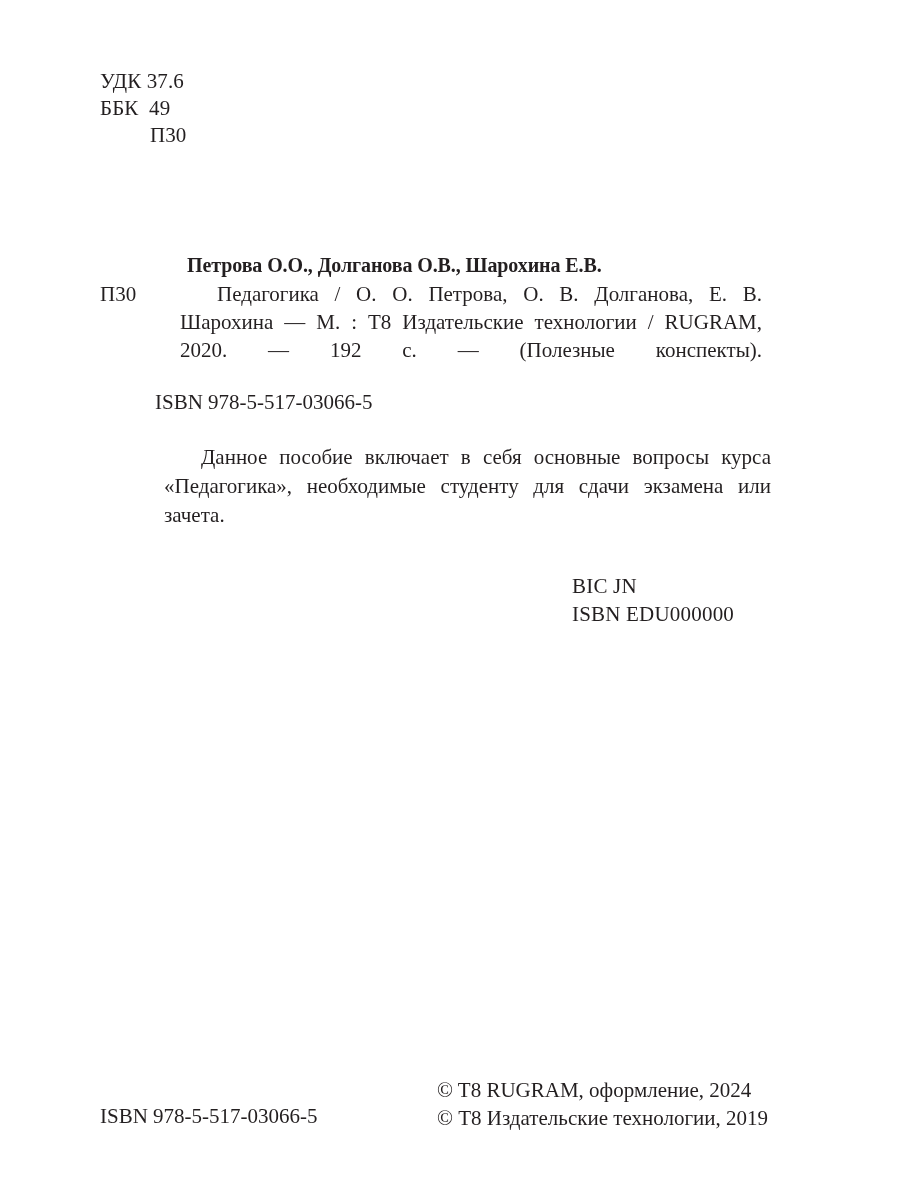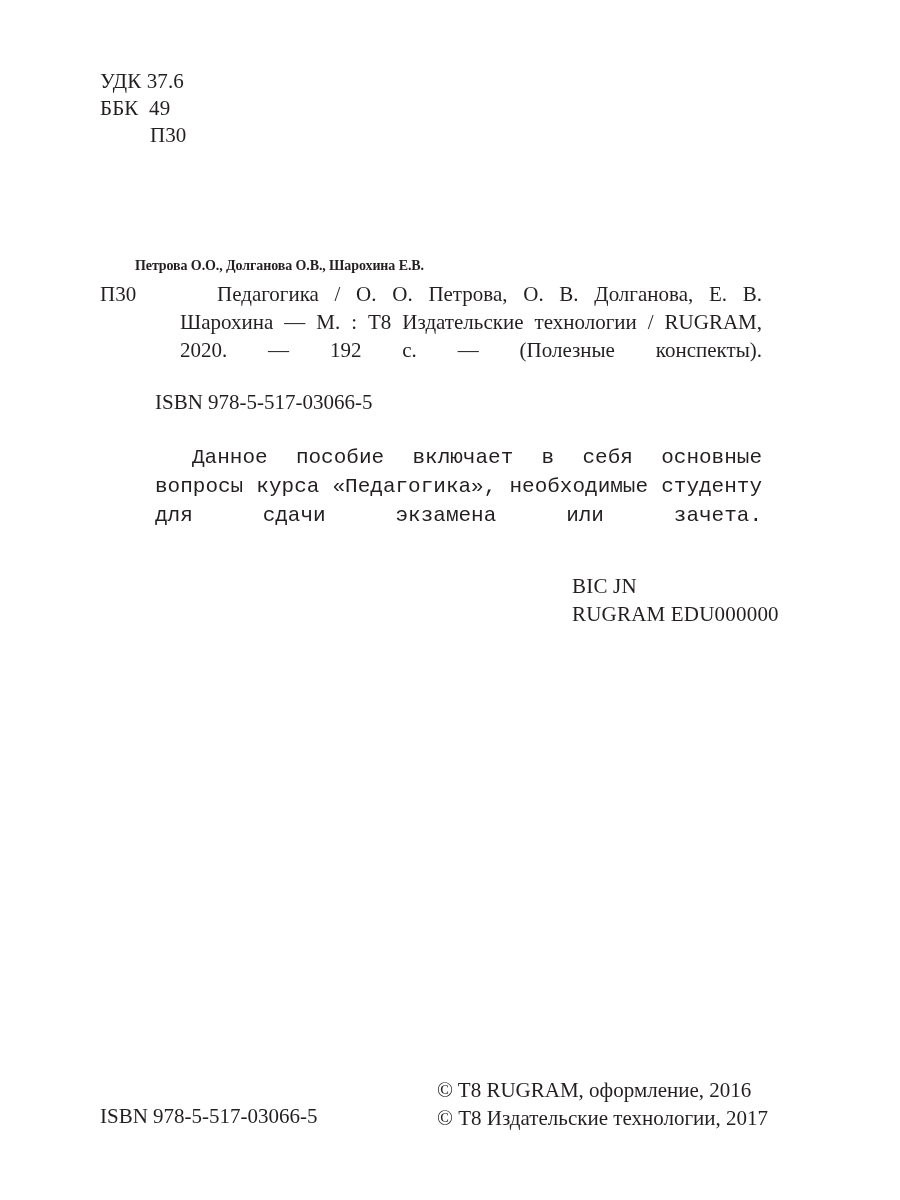--- a/index.html
+++ b/index.html
@@ -36,23 +36,23 @@
   }
 
   
   .record {
     position: absolute;
     left: 100px;
     top: 252px;
     width: 662px;
   }
   .record-authors {
-    margin-left: 35px;
+    margin-left: 87px;
     font-weight: bold;
-    font-size: 14px;
+    font-size: 20px;
     line-height: 27px;
     letter-spacing: -0.1px;
   }
   .record-body {
     position: relative;
     margin-top: 1px;
   }
   .record-sigla {
     position: absolute;
     left: 0;
@@ -79,28 +79,27 @@
     position: absolute;
     left: 155px;
     top: 388px;
     font-size: 21px;
     line-height: 28px;
   }
 
   
   .annotation {
     position: absolute;
-    left: 155px;
+    left: 164px;
     top: 443px;
     width: 607px;
     font-size: 21px;
     line-height: 29px;
     text-align: justify;
     text-indent: 37px;
-    font-family: Liberation Mono, monospace;
   }
   .annotation::after {
     content: "";
     display: inline-block;
     width: 100%;
   }
 
   
   .subject-codes {
     position: absolute;
@@ -148,22 +147,22 @@
       <div class="record-desc">Педагогика / О. О. Петрова, О. В. Долганова, Е. В. Шарохина — М. : Т8 Издательские технологии / RUGRAM, 2020. — 192 с. — (Полезные конспекты).</div>
     </div>
   </div>
 
   <div class="record-isbn">ISBN 978-5-517-03066-5</div>
 
   <div class="annotation">Данное пособие включает в себя основные вопросы курса «Педагогика», необходимые студенту для сдачи экзамена или зачета.</div>
 
   <div class="subject-codes">
     <div>BIC JN</div>
-    <div>RUGRAM EDU000000</div>
+    <div>ISBN EDU000000</div>
   </div>
 
   <div class="footer-isbn">ISBN 978-5-517-03066-5</div>
   <div class="footer-copyright">
-    <div class="copy-line">© T8 RUGRAM, оформление, 2016</div>
-    <div class="copy-line">© Т8 Издательские технологии, 2017</div>
+    <div class="copy-line">© T8 RUGRAM, оформление, 2024</div>
+    <div class="copy-line">© Т8 Издательские технологии, 2019</div>
   </div>
 
 </div>
 
 </body></html>

